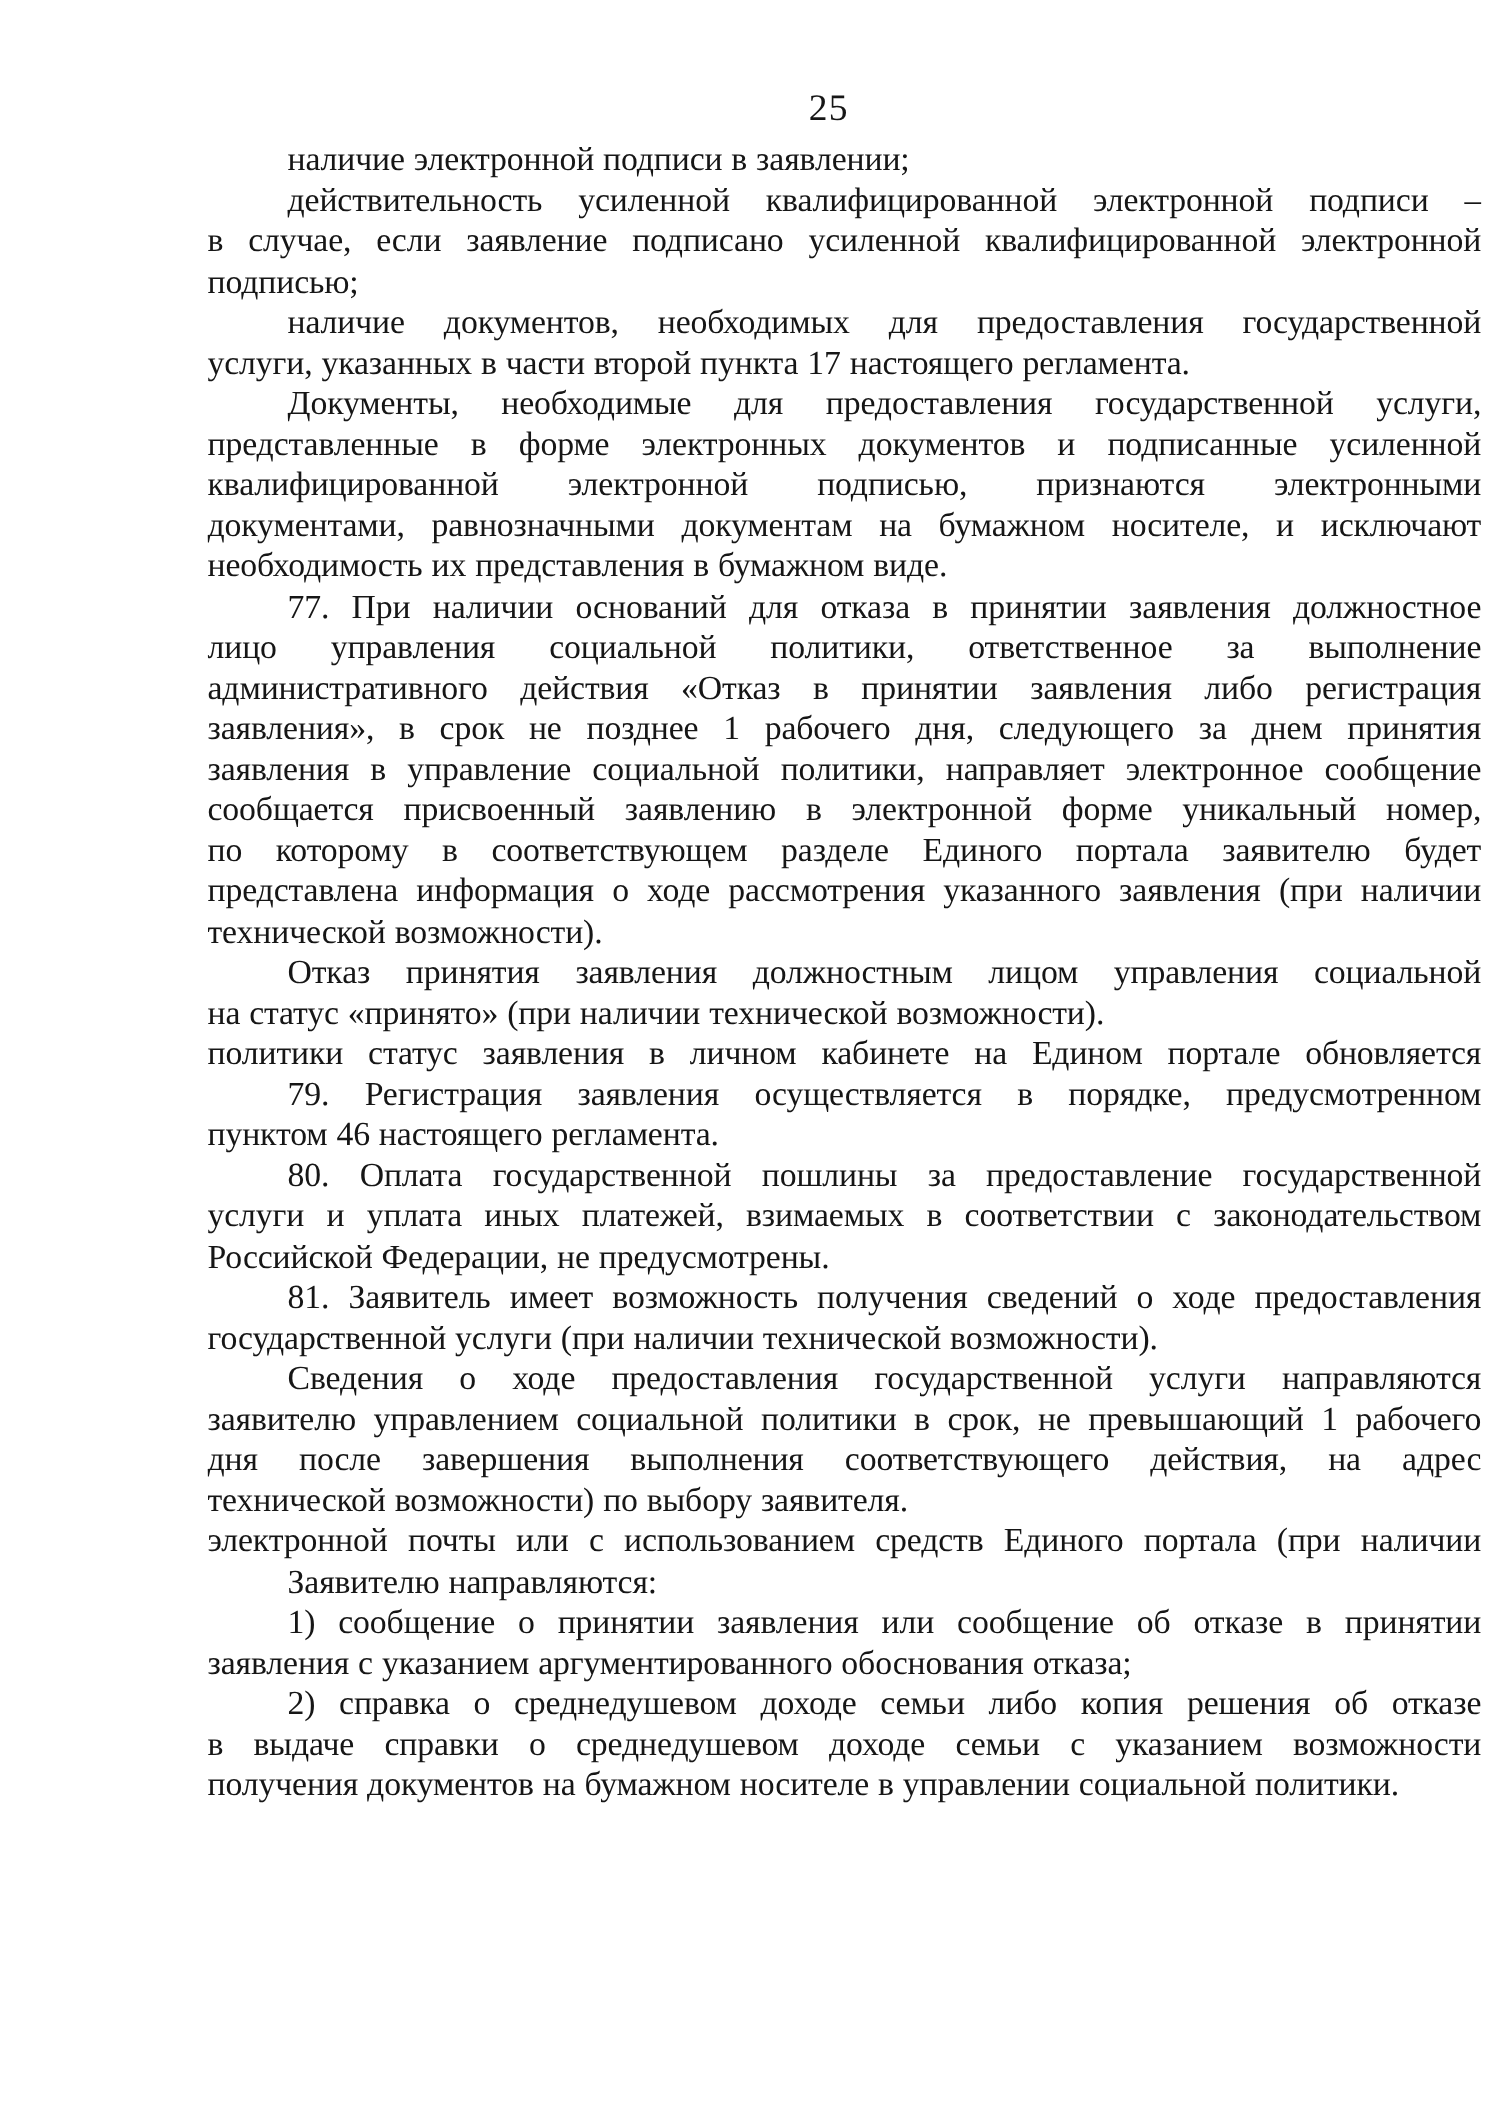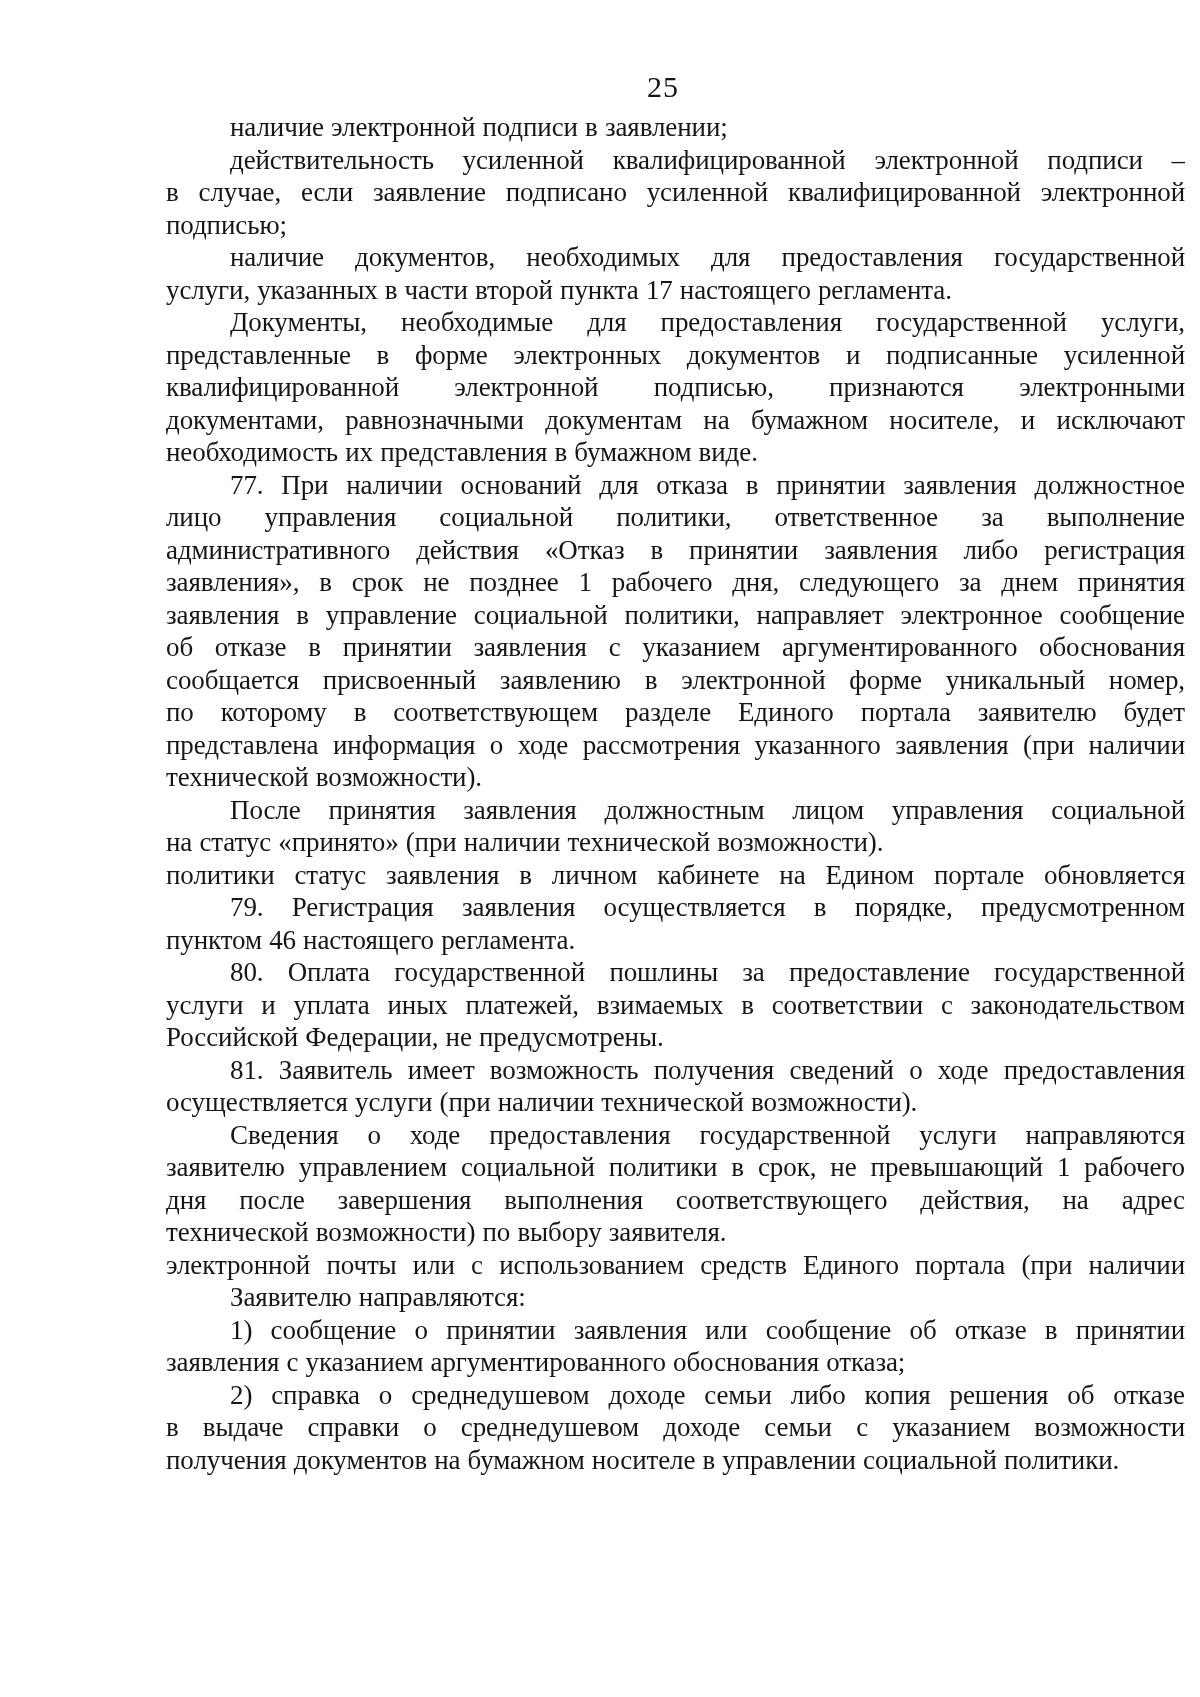--- a/index.html
+++ b/index.html
@@ -91,45 +91,44 @@
         <span class="line">квалифицированной электронной подписью, признаются электронными</span>
         <span class="line">документами, равнозначными документам на бумажном носителе, и исключают</span>
         <span class="line last">необходимость их представления в бумажном виде.</span>
       </p>
       <p class="para">
         <span class="line first">77. При наличии оснований для отказа в принятии заявления должностное</span>
         <span class="line">лицо управления социальной политики, ответственное за выполнение</span>
         <span class="line">административного действия «Отказ в принятии заявления либо регистрация</span>
         <span class="line">заявления», в срок не позднее 1 рабочего дня, следующего за днем принятия</span>
         <span class="line">заявления в управление социальной политики, направляет электронное сообщение</span>
-        <span class="line">об отказе в принятии заявления с указанием аргументированного обоснования</span>
       </p>
       <p class="para">
         <span class="line">сообщается присвоенный заявлению в электронной форме уникальный номер,</span>
         <span class="line">по которому в соответствующем разделе Единого портала заявителю будет</span>
         <span class="line">представлена информация о ходе рассмотрения указанного заявления (при наличии</span>
         <span class="line last">технической возможности).</span>
       </p>
       <p class="para">
-        <span class="line first">После принятия заявления должностным лицом управления социальной</span>
+        <span class="line first">Отказ принятия заявления должностным лицом управления социальной</span>
         <span class="line last">на статус «принято» (при наличии технической возможности).</span>
         <span class="line">политики статус заявления в личном кабинете на Едином портале обновляется</span>
       </p>
       <p class="para">
         <span class="line first">79. Регистрация заявления осуществляется в порядке, предусмотренном</span>
         <span class="line last">пунктом 46 настоящего регламента.</span>
       </p>
       <p class="para">
         <span class="line first">80. Оплата государственной пошлины за предоставление государственной</span>
         <span class="line">услуги и уплата иных платежей, взимаемых в соответствии с законодательством</span>
         <span class="line last">Российской Федерации, не предусмотрены.</span>
       </p>
       <p class="para">
         <span class="line first">81. Заявитель имеет возможность получения сведений о ходе предоставления</span>
-        <span class="line last">осуществляется услуги (при наличии технической возможности).</span>
+        <span class="line last">государственной услуги (при наличии технической возможности).</span>
       </p>
       <p class="para">
         <span class="line first">Сведения о ходе предоставления государственной услуги направляются</span>
         <span class="line">заявителю управлением социальной политики в срок, не превышающий 1 рабочего</span>
         <span class="line">дня после завершения выполнения соответствующего действия, на адрес</span>
         <span class="line last">технической возможности) по выбору заявителя.</span>
         <span class="line">электронной почты или с использованием средств Единого портала (при наличии</span>
       </p>
       <p class="para">
         <span class="line first last">Заявителю направляются:</span>

